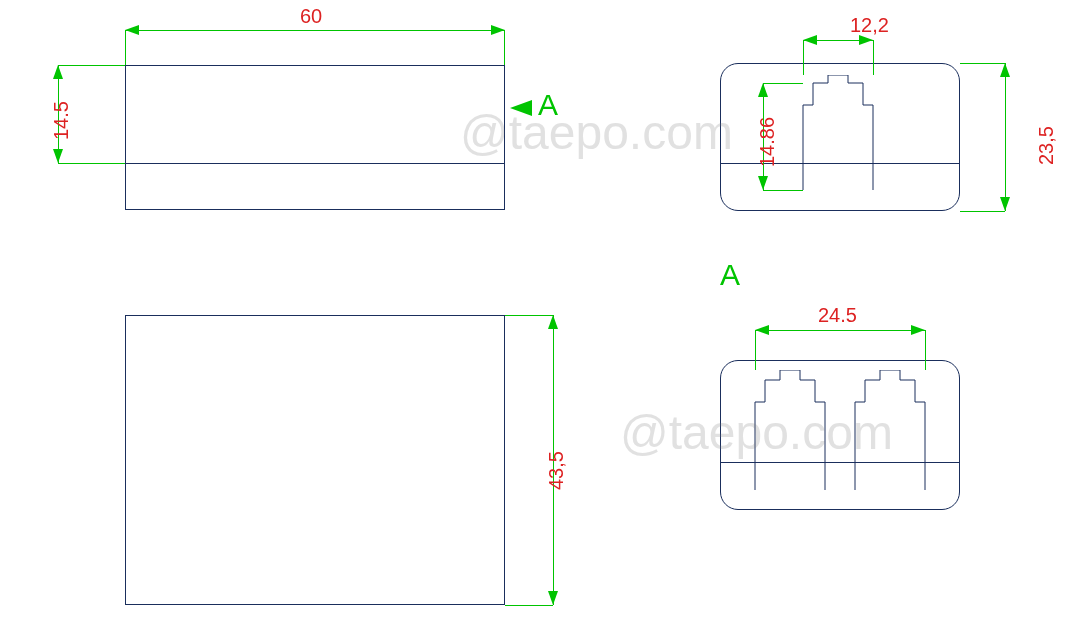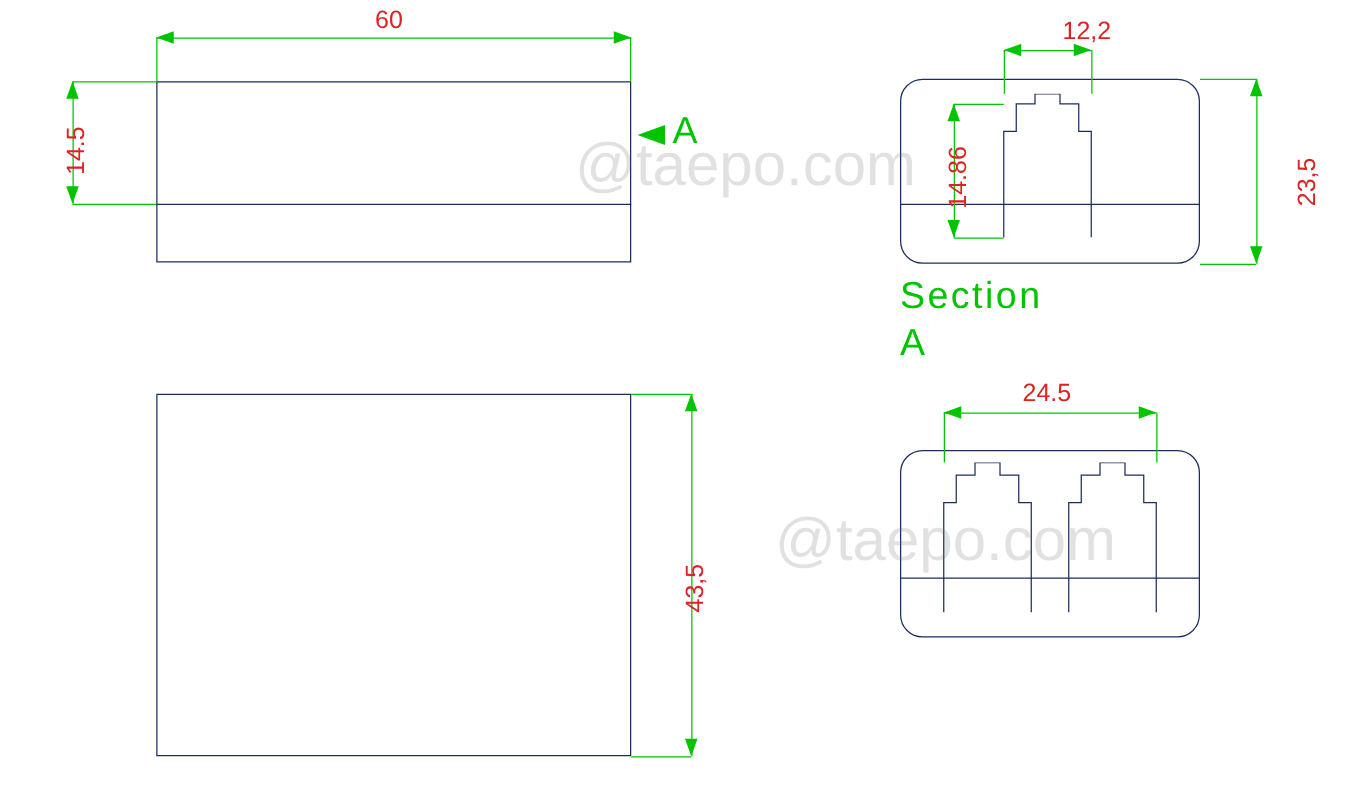--- a/index.html
+++ b/index.html
@@ -133,21 +133,20 @@
   <div class="arrow arrow-down" style="left:758px; top:176px;"></div>
   <div class="dim-label vert" style="left:756px; top:167px;">14.86</div>
 
   <div class="dim-line dim-line-v" style="left:1005px; top:63px; height:148px;"></div>
   <div class="dim-line dim-line-h" style="left:960px; top:63px; width:45px;"></div>
   <div class="dim-line dim-line-h" style="left:960px; top:211px; width:45px;"></div>
   <div class="arrow arrow-up" style="left:1000px; top:63px;"></div>
   <div class="arrow arrow-down" style="left:1000px; top:197px;"></div>
   <div class="dim-label vert" style="left:1035px; top:165px;">23,5</div>
 
-  <div class="section-label" style="left:720px; top:220px;">Section</div>
   <div class="section-label" style="left:720px; top:258px;">A</div>
 
   <div class="shape" style="left:125px; top:315px; width:380px; height:290px;"></div>
 
   <div class="dim-line dim-line-v" style="left:553px; top:315px; height:290px;"></div>
   <div class="dim-line dim-line-h" style="left:505px; top:315px; width:48px;"></div>
   <div class="dim-line dim-line-h" style="left:505px; top:605px; width:48px;"></div>
   <div class="arrow arrow-up" style="left:548px; top:315px;"></div>
   <div class="arrow arrow-down" style="left:548px; top:591px;"></div>
   <div class="dim-label vert" style="left:545px; top:490px;">43,5</div>

